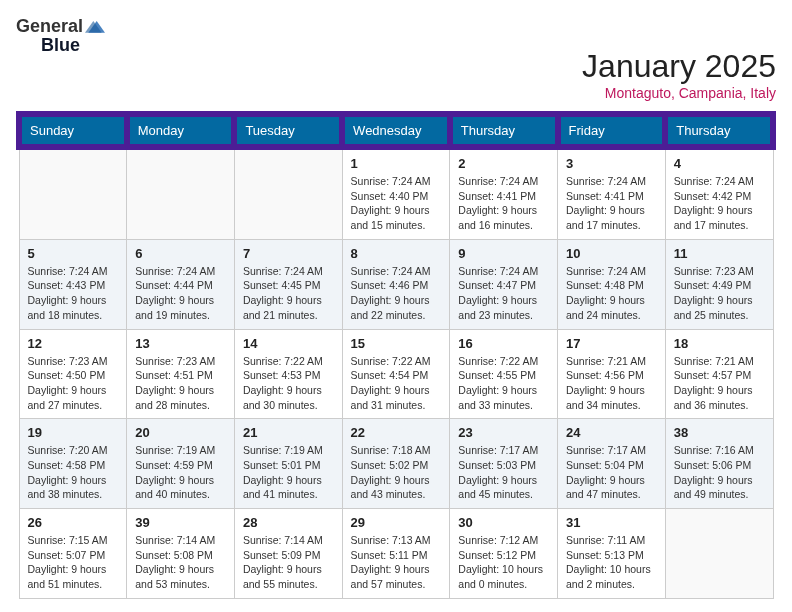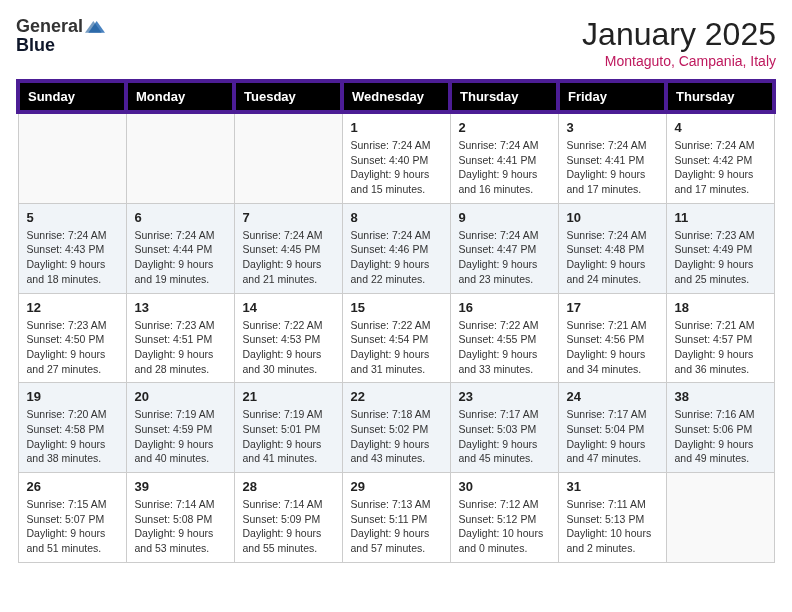--- a/index.html
+++ b/index.html
@@ -13,20 +13,21 @@
     .header {
       display: flex;
       justify-content: space-between;
       align-items: flex-start;
       margin-bottom: 10px;
     }
     .logo {
       display: flex;
       align-items: center;
       gap: 2px;
+      text-align: center;
     }
     .logo-text-general {
       font-size: 18px;
       font-weight: bold;
       color: #333;
       line-height: 1;
     }
     .logo-text-blue {
       font-size: 18px;
       font-weight: bold;
@@ -37,38 +38,39 @@
       width: 20px;
       height: 20px;
     }
     .title-section {
       text-align: right;
     }
     .month-title {
       font-size: 32px;
       font-weight: normal;
       color: #222;
+      margin-top: 32px;
     }
     .location-subtitle {
       font-size: 14px;
       color: #be185d;
     }
     .calendar {
       width: 100%;
       border-collapse: collapse;
       border: 1px solid #ccc;
     }
     .calendar th {
-      background-color: #000000;
+      background-color: #0369a1;
       color: #fff;
       text-align: left;
       padding: 6px 8px;
       font-size: 13px;
-      font-weight: bold;
-      border: 4px solid #4c1d95;
+      font-weight: normal;
+      border: 6px solid #4c1d95;
     }
     .calendar td {
       vertical-align: top;
       padding: 6px 8px;
       font-size: 11px;
       color: #333;
       border: 1px solid #ccc;
       width: calc(100% / 7);
       height: 80px;
       background: #fff;

